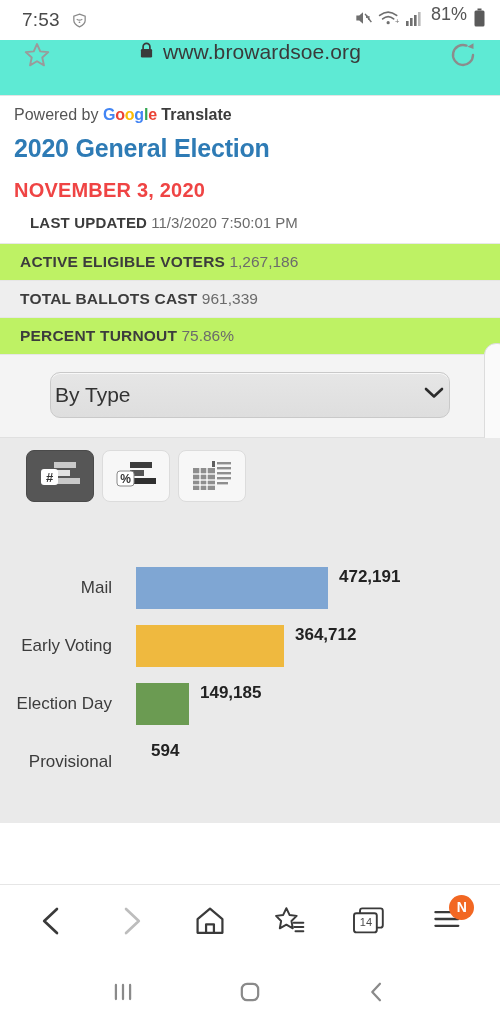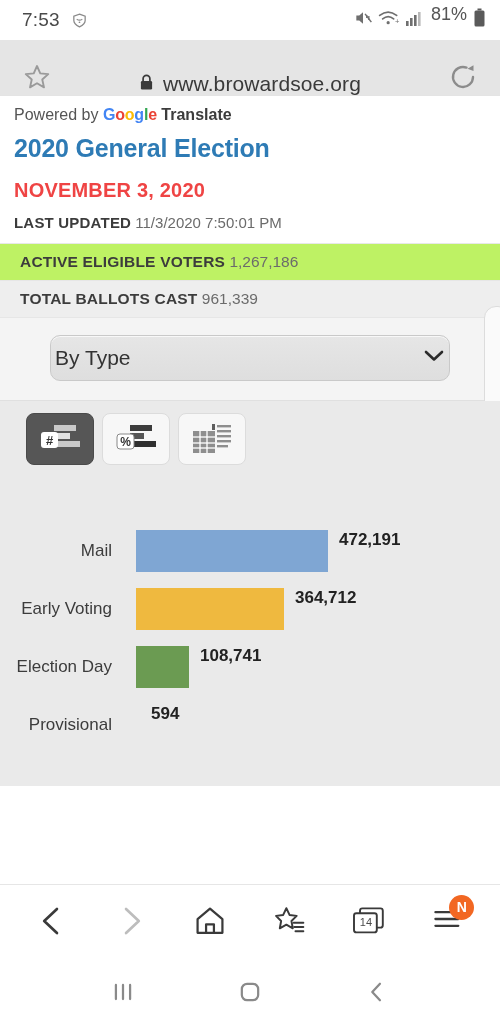--- a/index.html
+++ b/index.html
@@ -16,22 +16,22 @@
     height:40px; display:flex; align-items:center;
     padding:0 14px 0 22px; background:#fff;
   }
   .sb-time { font-size:19px; color:#4a4a4a; letter-spacing:.2px; }
   .sb-shield { margin-left:11px; display:flex; align-items:center; }
   .sb-right { margin-left:auto; display:flex; align-items:center; gap:5px; }
   .sb-pct { font-size:18px; color:#555; margin:0 1px 12px 3px; }
 
   
   .urlbar {
-    height:56px; display:flex; align-items:flex-end;
-    padding:0 22px; background:#e5e5e5; position:relative;
+    height:56px; display:flex; align-items:flex-start;
+    padding:0 22px; background:#5eead4; position:relative;
   }
   .url-center {
     flex:1; display:flex; align-items:center; justify-content:center; gap:9px;
   }
   .url-text { font-size:21px; color:#3a3a3a; letter-spacing:.1px; }
   .urlbar::after {
     content:""; position:absolute; left:0; right:0; bottom:0;
     height:1px; background:#e4e4e4;
   }
 
@@ -44,21 +44,21 @@
   .glogo { font-weight:bold; letter-spacing:-.2px; }
 
   .title {
     padding:8px 14px 2px 14px;
     font-size:25px; font-weight:bold; color:#2E7BB5; letter-spacing:-.2px;
   }
   .subtitle {
     padding:14px 14px 2px 14px;
     font-size:20px; font-weight:bold; color:#ef4444; letter-spacing:.2px;
   }
-  .lastupd { padding:10px 14px 12px 14px; font-size:15px; color:#6b6b6b; }
+  .lastupd { padding:10px 14px 12px 14px; font-size:15px; color:#6b6b6b;margin-left:16px; }
   .lastupd b { color:#3c3c3c; font-weight:bold; letter-spacing:.2px; }
 
   
   .stats { border-top:1px solid #e8e8e8; }
   .stat-row {
     padding:9px 14px 9px 20px; font-size:15.5px; color:#6b6b6b;
     border-bottom:1px solid #e6e6e6; background:#bef264;
   }
   .stat-row:nth-child(even){ background:#eeeeee; }
   .stat-row b { color:#3c3c3c; font-weight:bold; letter-spacing:.2px; font-size:15.5px; }
@@ -220,20 +220,24 @@
     </div>
 
     <div class="stats">
       <div class="stat-row">
         <b>ACTIVE ELIGIBLE VOTERS</b>
         <span>1,267,186</span>
       </div>
       <div class="stat-row">
         <b>TOTAL BALLOTS CAST</b>
         <span>961,339</span>
+      </div>
+      <div class="stat-row">
+        <b>PERCENT TURNOUT</b>
+        <span>75.86%</span>
       </div>
     </div>
 
     <div class="selpanel">
       <div class="dropdown">
         <span class="dd-label">By Type</span>
         <span>
           <svg width="22" height="14" viewBox="0 0 22 14">
             <path d="M3 3 L11 10.5 L19 3" fill="none" stroke="#2b2b2b" stroke-width="2.6" stroke-linecap="round" stroke-linejoin="round"></path>
           </svg>
@@ -300,21 +304,21 @@
           <div class="barwrap">
             <div class="bar" style="width:148px;background:#EFB93F"></div>
             <div class="barval">364,712</div>
           </div>
         </div>
 
         <div class="barrow">
           <div class="barlabel">Election Day</div>
           <div class="barwrap">
             <div class="bar" style="width:53px;background:#6B9B52"></div>
-            <div class="barval">108,741</div>
+            <div class="barval">149,185</div>
           </div>
         </div>
 
         <div class="barrow">
           <div class="barlabel">Provisional</div>
           <div class="barwrap">
             <div class="bar" style="width:0px;background:#7FA6D3"></div>
             <div class="barval" style="margin-left:15px">594</div>
           </div>
         </div>

